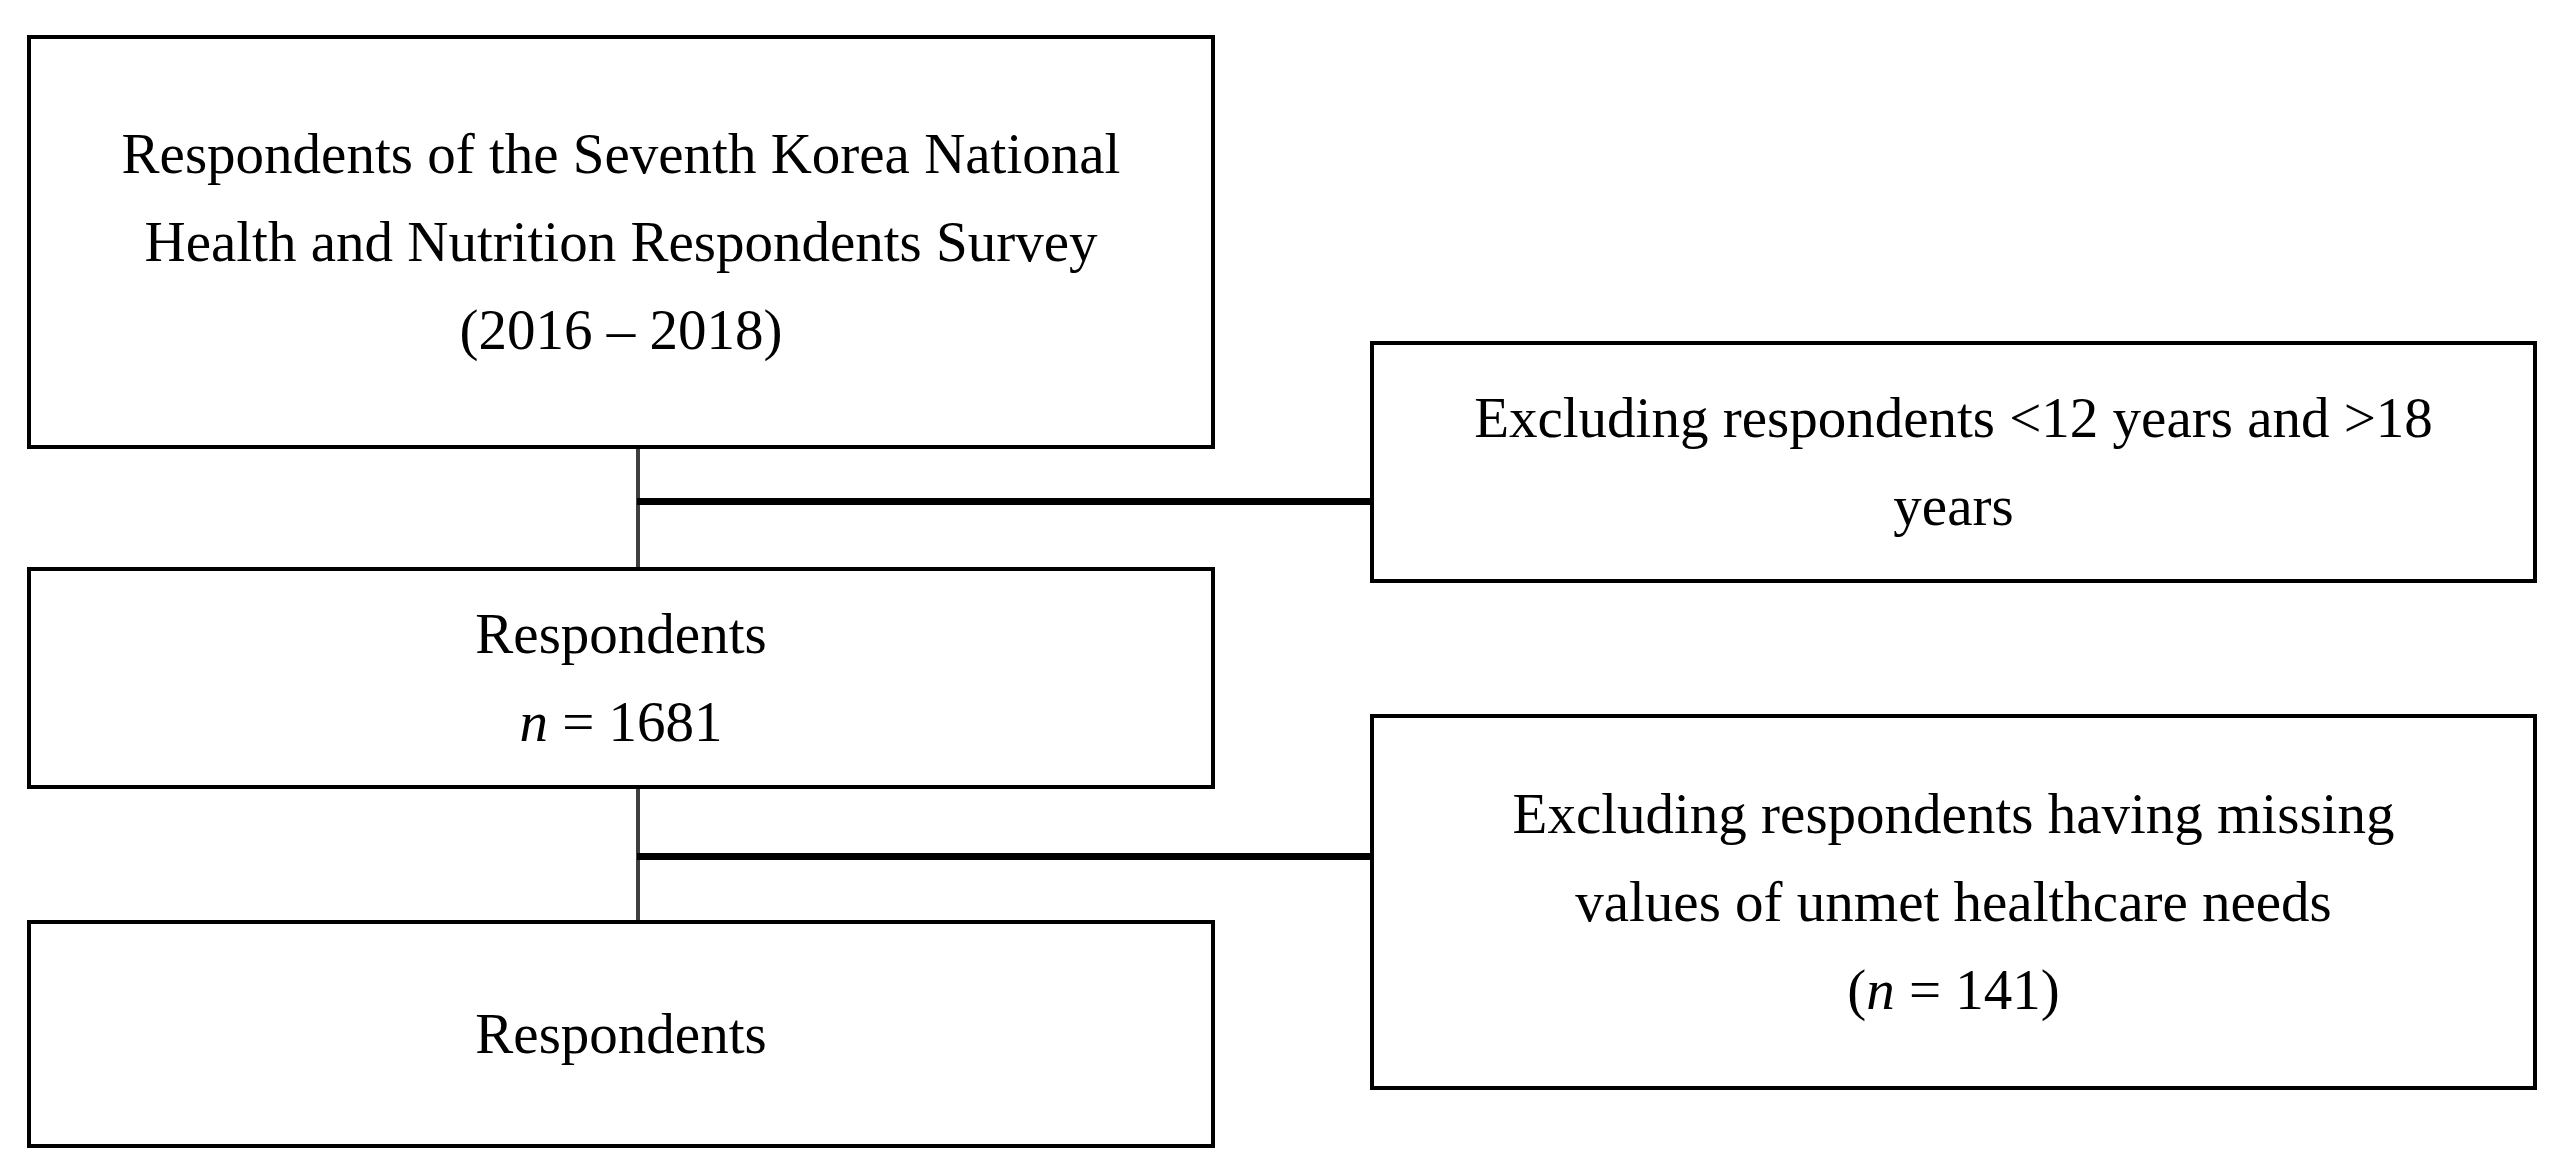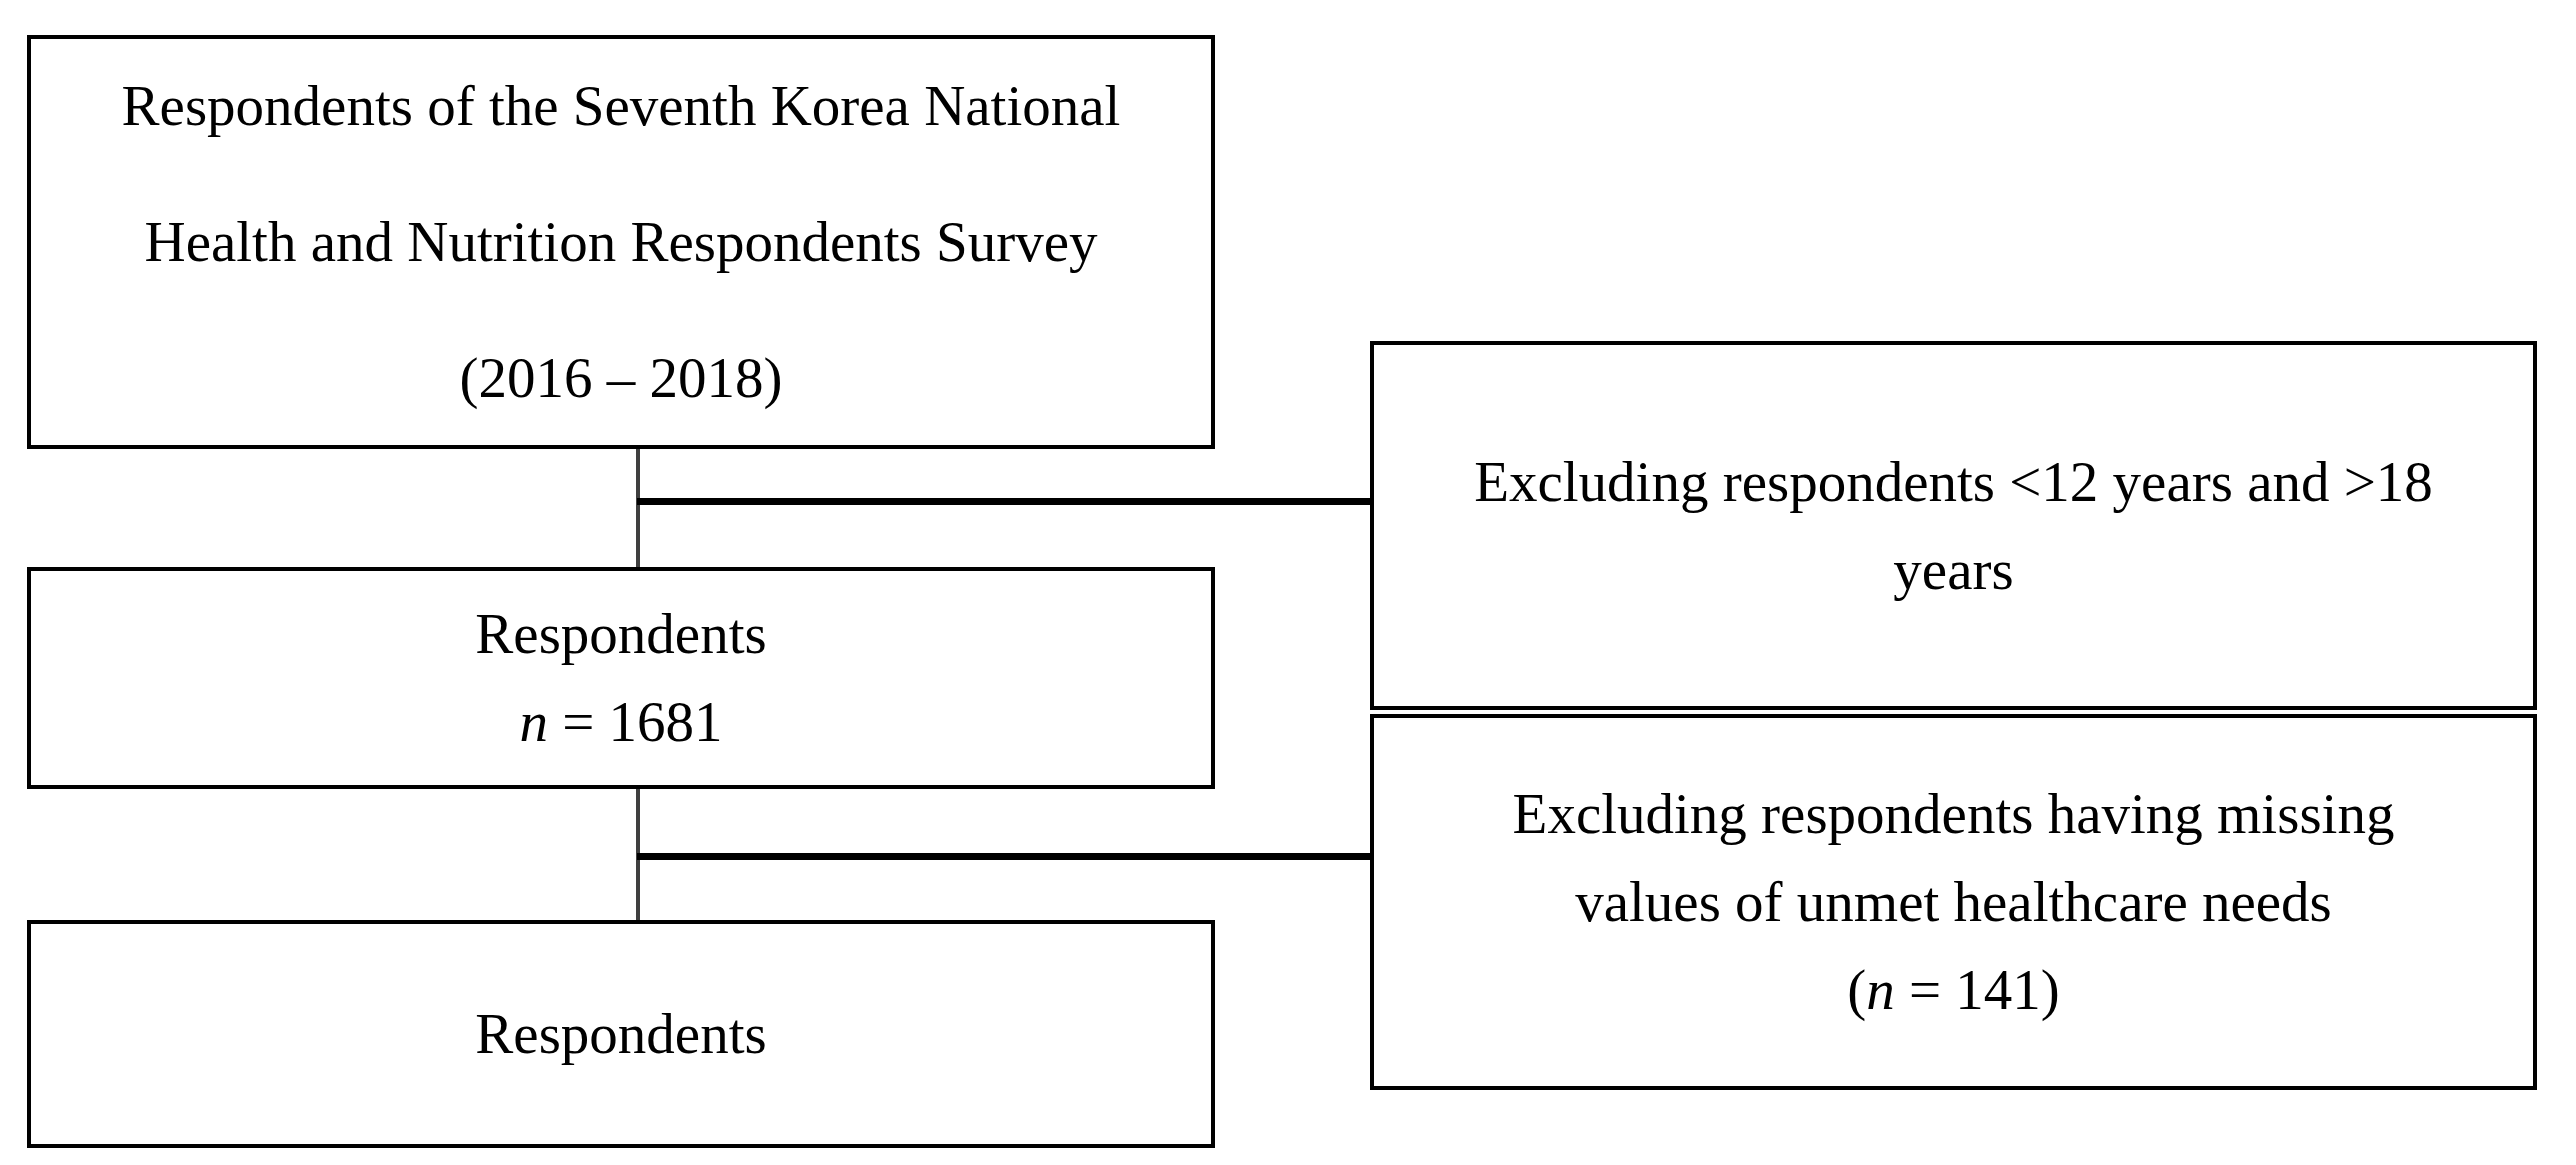--- a/index.html
+++ b/index.html
@@ -35,25 +35,25 @@
   .connector {
     position: absolute;
     background: #3f3f3f;
   }
   .branch {
     position: absolute;
     background: #000000;
   }
 
   
-  #box-survey       { left: 27px;   top: 35px;   width: 1188px; height: 414px; gap: 48px; }
+  #box-survey       { left: 27px;   top: 35px;   width: 1188px; height: 414px; }
   #box-mid          { left: 27px;   top: 567px;  width: 1188px; height: 222px; }
   #box-final        { left: 27px;   top: 920px; width: 1188px; height: 228px; }
   
-  #box-excl-age     { left: 1370px; top: 341px;  width: 1167px; height: 369px; }
+  #box-excl-age     { left: 1370px; top: 341px;  width: 1167px; height: 242px; }
   #box-excl-missing { left: 1370px; top: 714px;  width: 1167px; height: 376px; }
 
   
   #v1 { left: 636px; top: 449px;  width: 3.8px;   height: 121px; }
   #v2 { left: 636px; top: 789px; width: 3.8px;   height: 133px; }
   #h1 { left: 637px; top: 498px;  width: 735px; height: 6.8px; }
   #h2 { left: 637px; top: 853px; width: 735px; height: 6.8px; }
 </style>
 </head>
 <body>

